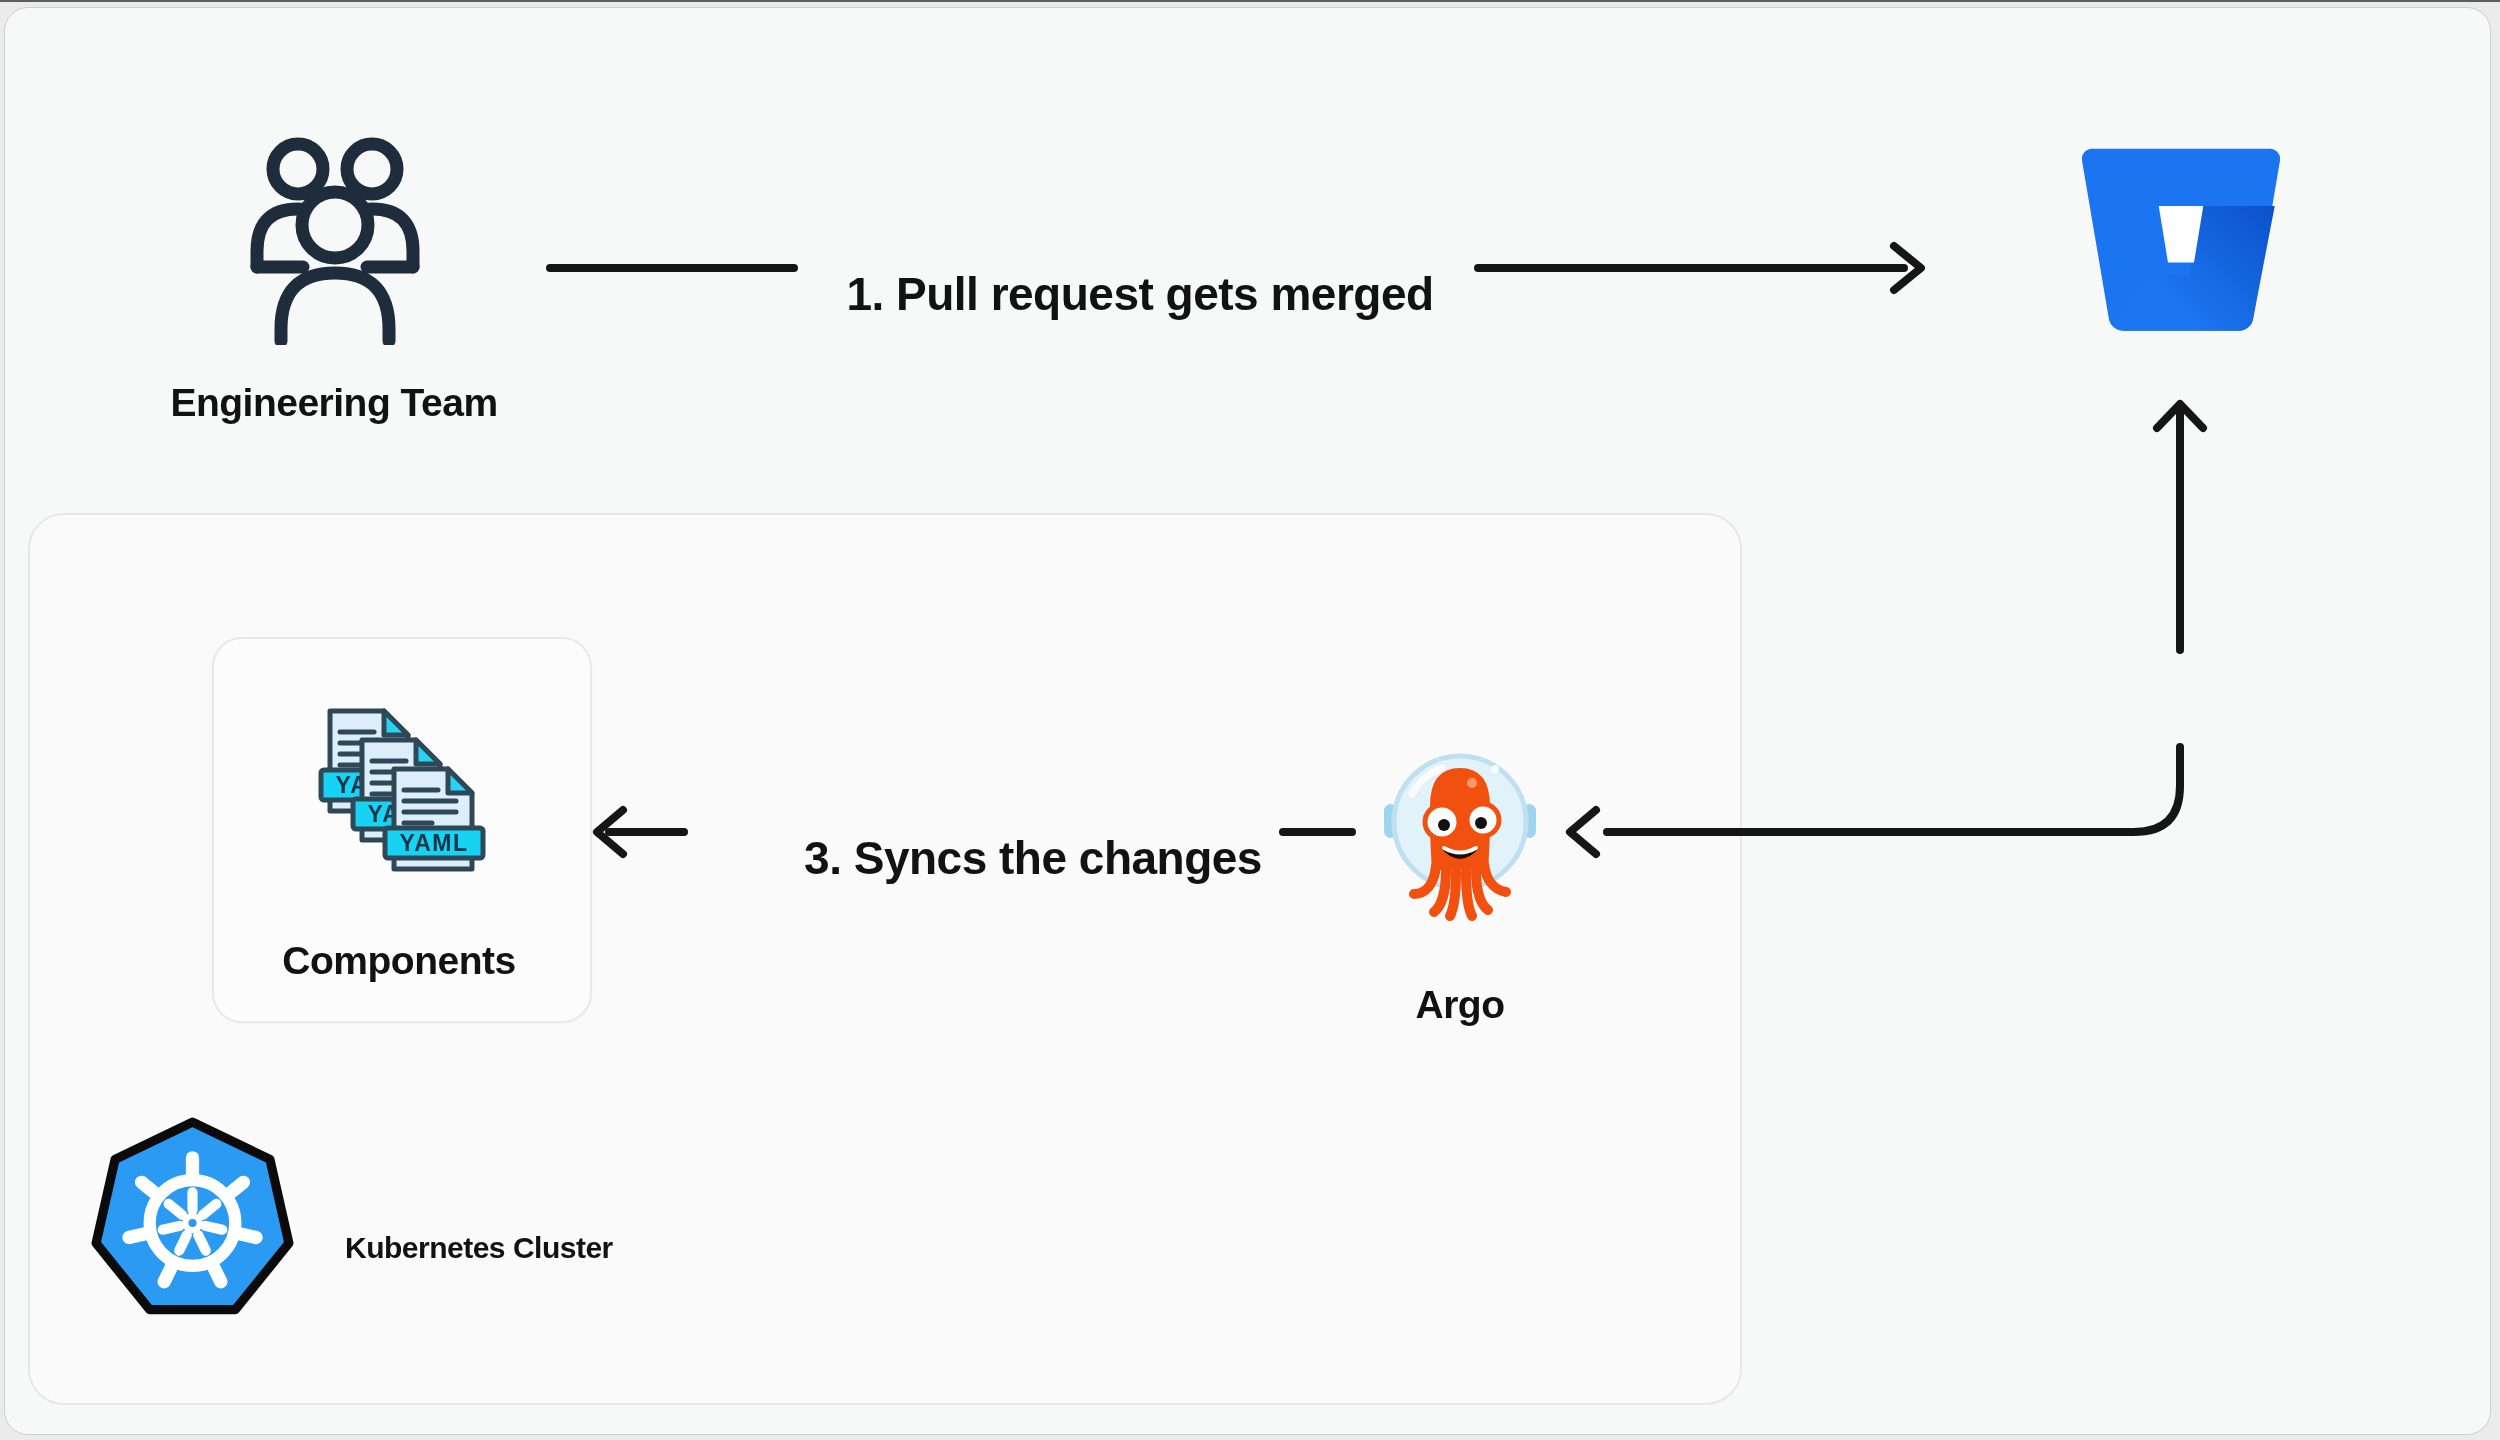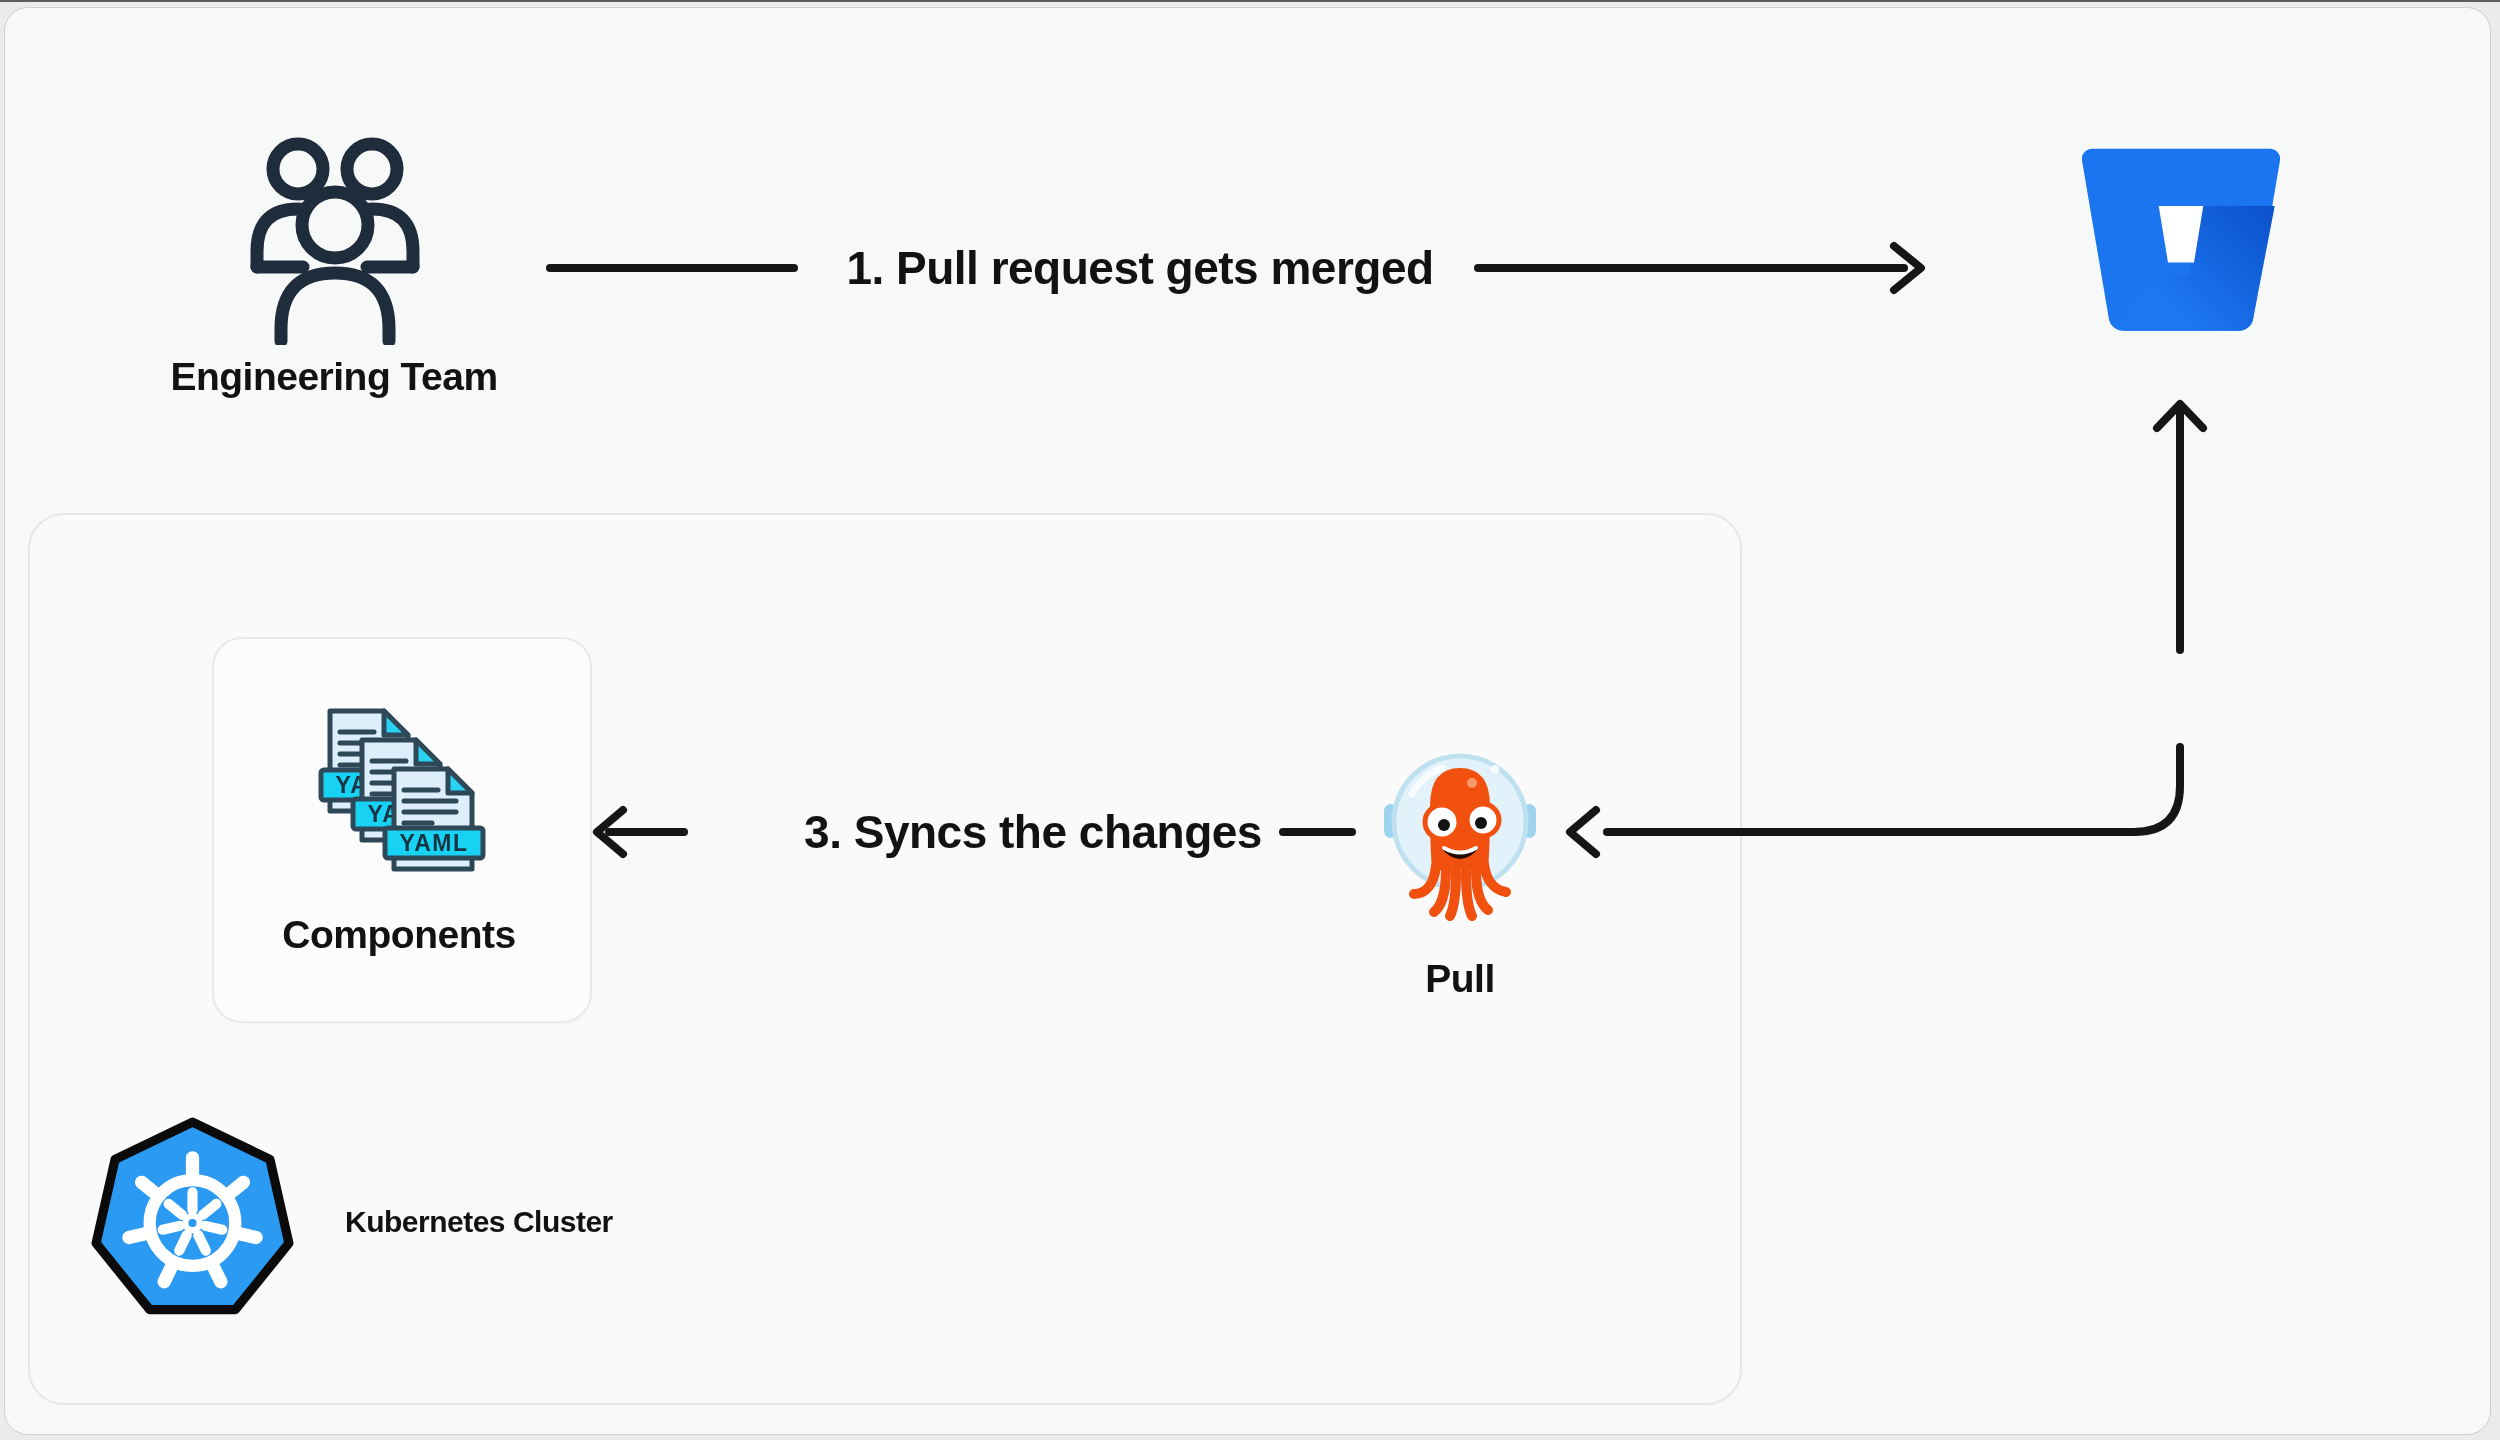--- a/index.html
+++ b/index.html
@@ -20,21 +20,21 @@
     background:#fafafb;border:2px solid #e7e7ea;border-radius:36px;
     box-sizing:border-box;z-index:2;
   }
   .components-card{
     position:absolute;left:212px;top:637px;width:380px;height:386px;
     background:#fcfcfd;border:2px solid #e9e9ec;border-radius:30px;
     box-sizing:border-box;z-index:3;box-shadow:0 1px 2px rgba(0,0,0,0.03);
   }
   .label{
     position:absolute;z-index:6;font-weight:700;color:#121212;
-    text-align:center;letter-spacing:-0.5px;white-space:nowrap;
+    text-align:center;letter-spacing:-0.5px;white-space:nowrap;margin-top:26px;
   }
   .node-label{font-size:39px;line-height:50px;}
   .edge-label{font-size:46px;line-height:46px;}
   .k8s-label{text-align:right;font-size:30px;line-height:52px;}
   svg{display:block;}
   .arrows{position:absolute;left:0;top:0;z-index:5;pointer-events:none;}
   .icon-svg{position:absolute;z-index:4;}
 </style>
 </head>
 <body>
@@ -161,19 +161,19 @@
       <path d="M52.8 58.9 L56.5 66.5"></path>
       <path d="M47.2 58.9 L43.5 66.5"></path>
       <path d="M43.7 54.4 L35.4 56.3"></path>
       <path d="M44.9 49 L38.3 43.6"></path>
     </g>
     <circle cx="50" cy="53" r="5" fill="#ffffff"></circle>
     <circle cx="50" cy="53" r="2" fill="#2B9AF3"></circle>
   </svg>
 
   <div class="label node-label" style="left:94px;top:352px;width:480px;">Engineering Team</div>
-  <div class="label node-label" style="left:1310px;top:954px;width:300px;">Pull</div>
+  <div class="label node-label" style="left:1310px;top:954px;width:300px;">Argo</div>
   <div class="label node-label" style="left:212px;top:910px;width:374px;">Components</div>
   <div class="label k8s-label" style="left:345px;top:1196px;">Kubernetes Cluster</div>
 
   <div class="label edge-label" style="left:790px;top:245px;width:700px;">1. Pull request gets merged</div>
   <div class="label edge-label" style="left:783px;top:809px;width:500px;">3. Syncs the changes</div>
 </div>
 
 </body></html>

